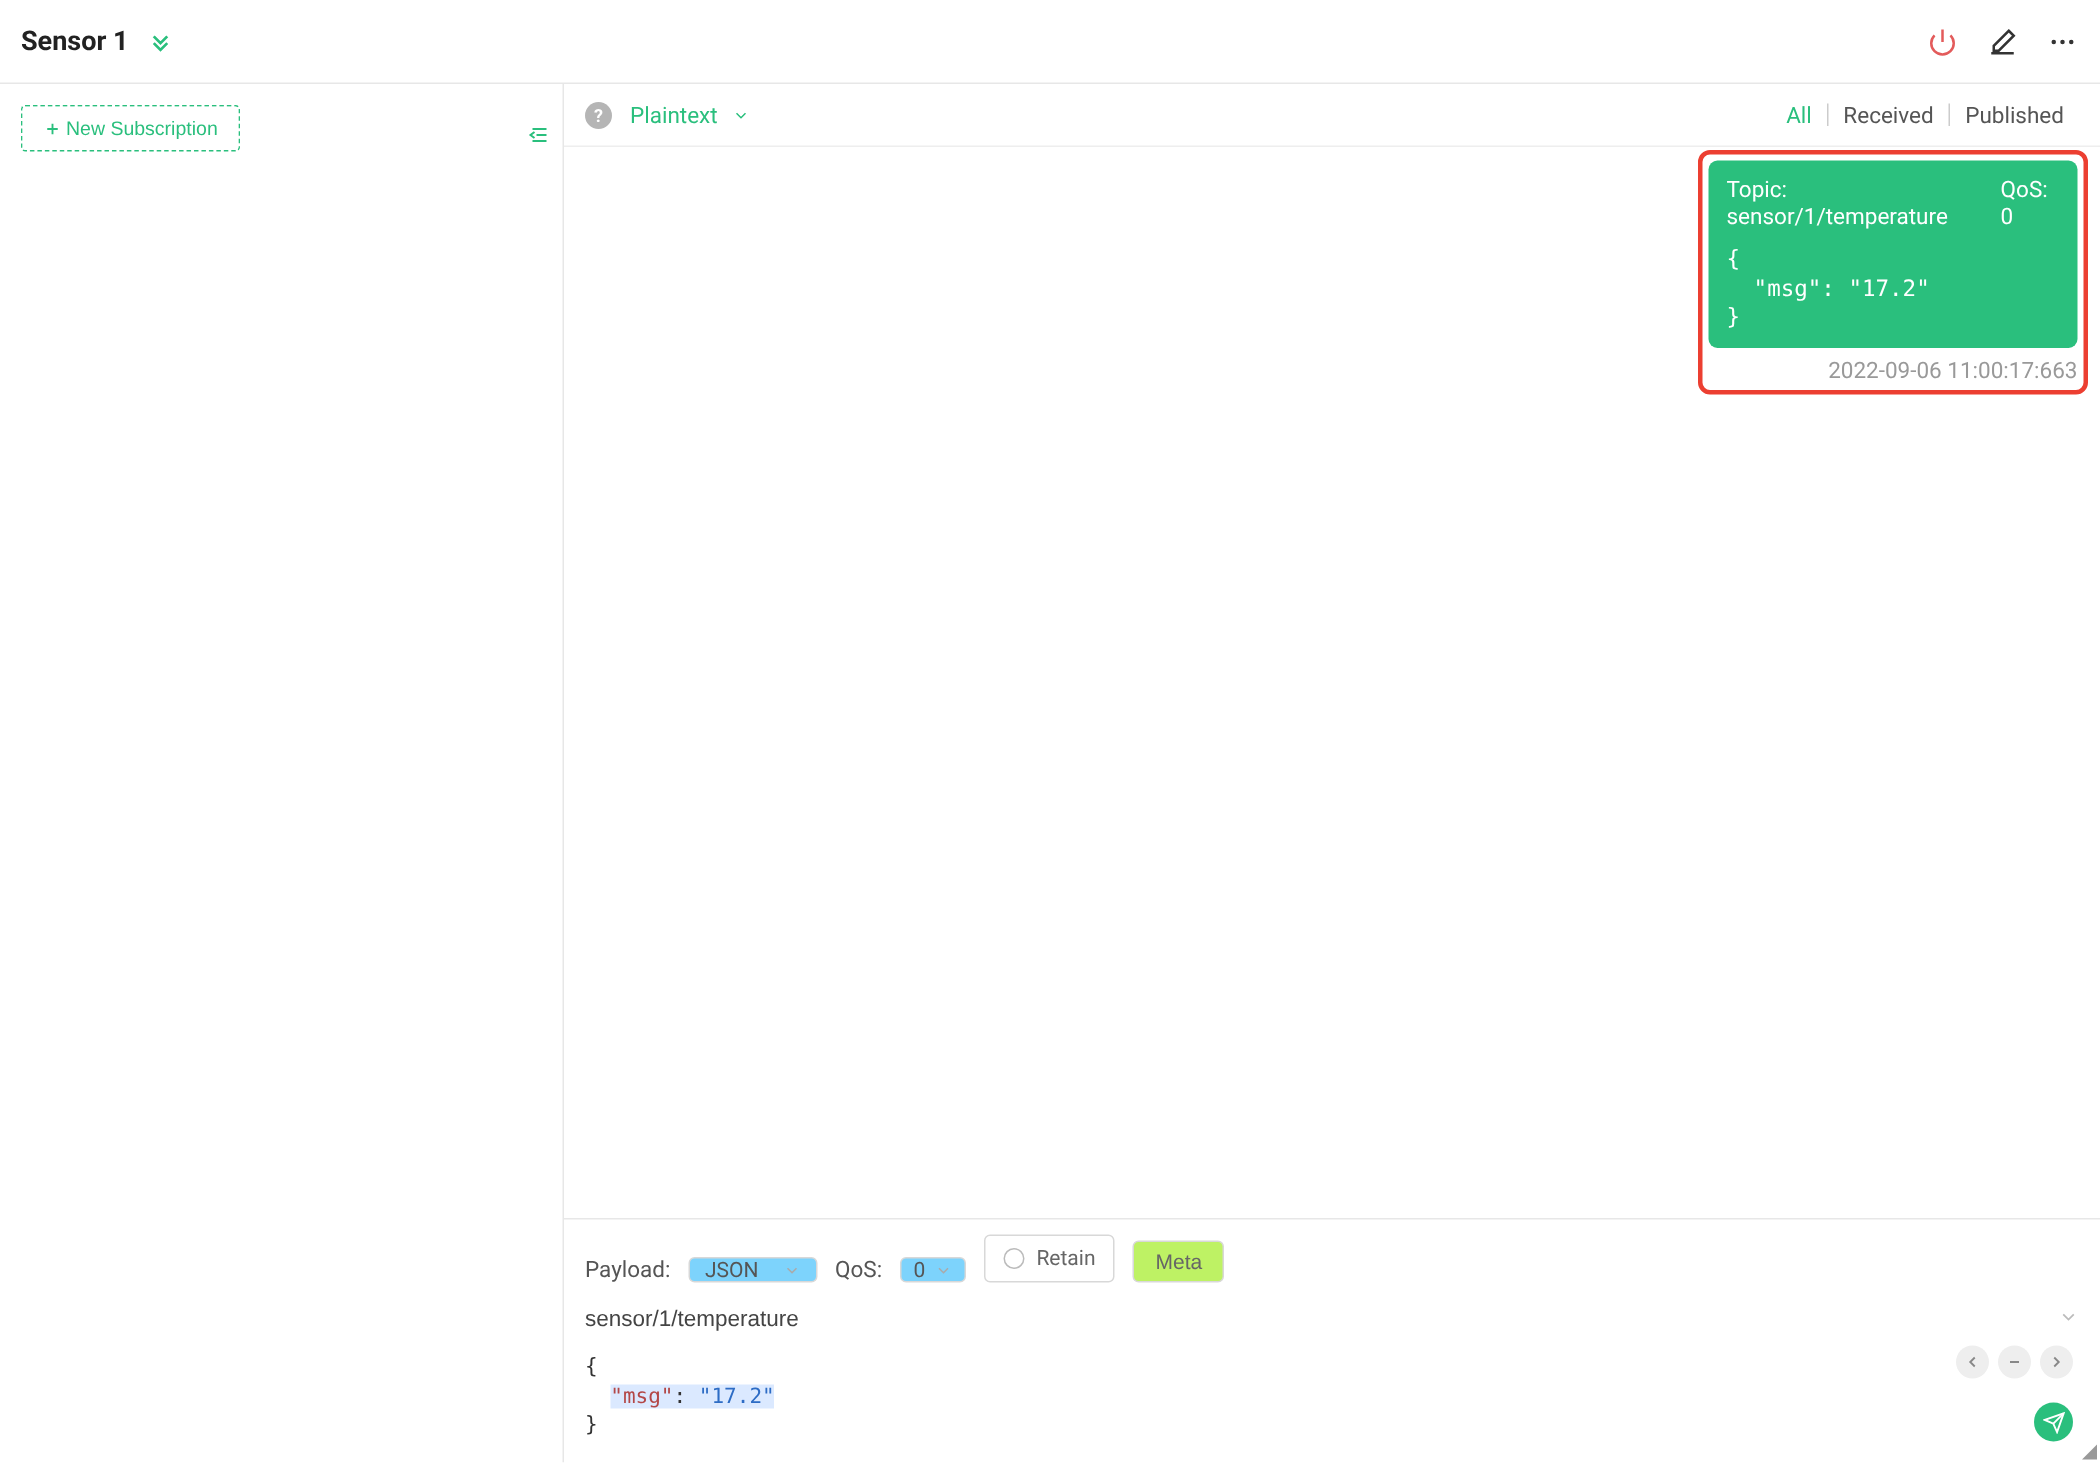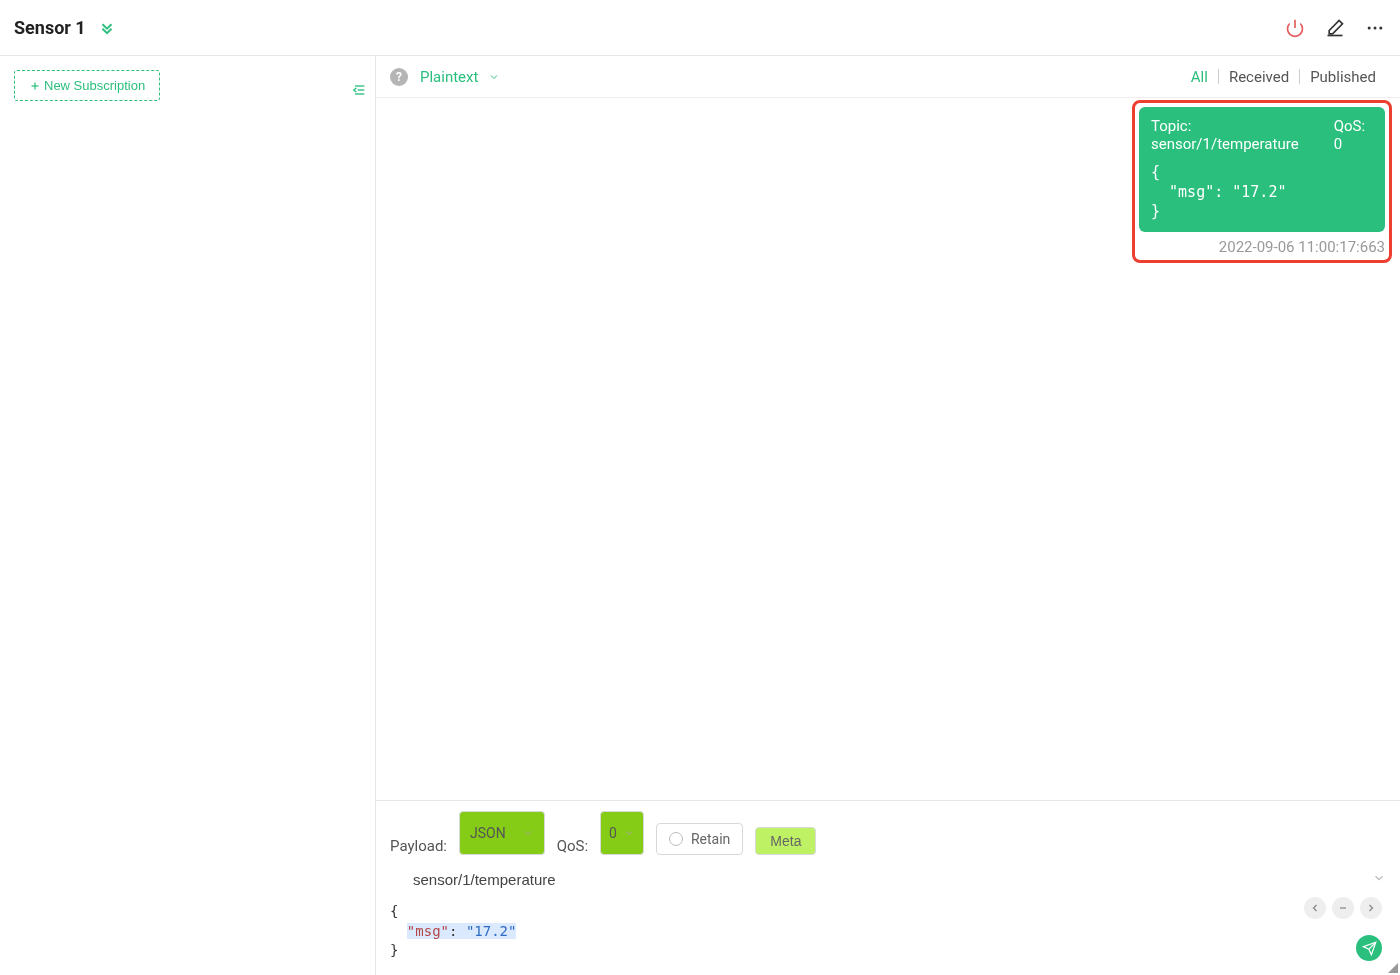--- a/index.html
+++ b/index.html
@@ -37,26 +37,26 @@
 .msg-wrap { position:absolute; right:8px; top:2px; border:3px solid #ec3f31; border-radius:8px; padding:4px; }
 .msg-bubble { background:#2abf7d; color:#fff; border-radius:6px; padding:10px 12px; width:246px; font-size:15px; }
 .msg-head { display:flex; justify-content:space-between; gap:10px; margin-bottom:10px; font-size:15px; }
 .msg-body { font-family: Menlo, Consolas, monospace; font-size:15px; white-space:pre; line-height:1.3; }
 .msg-ts { text-align:right; color:#999; font-size:15px; margin-top:6px; }
 
 
 .publish { border-top:1px solid #e7e7e7; padding:10px 14px 14px 14px; position:relative; }
 .pub-row { display:flex; align-items:flex-end; gap:12px; flex-wrap:wrap; }
 .pub-label { color:#555; font-size:15px; }
-.sel { display:inline-flex; align-items:center; border:1px solid #d8d8d8; border-radius:4px; height:44px; padding:0 10px; gap:16px; cursor:pointer; font-size:14px; color:#555; background:#84cc16; }
+.sel { display:inline-flex; align-items:center; border:1px solid #d8d8d8; border-radius:4px; height:17px; padding:0 10px; gap:16px; cursor:pointer; font-size:14px; color:#555; background:#7dd3fc; }
 .sel.small { gap:6px; padding:0 8px; }
 .retain-group { display:inline-flex; align-items:center; gap:8px; border:1px solid #d8d8d8; border-radius:4px; height:32px; padding:0 12px; cursor:pointer; font-size:14px; color:#666; }
 .retain-radio { width:14px; height:14px; border:1px solid #bbb; border-radius:50%; }
 .meta-btn { border:1px solid #d8d8d8; background:#bef264; color:#666; height:28px; padding:0 14px; border-radius:4px; font-size:14px; cursor:pointer; }
-.topic-row { display:flex; align-items:center; justify-content:space-between; margin-top:12px; padding-bottom:6px;margin-left:23px; }
+.topic-row { display:flex; align-items:center; justify-content:space-between; margin-top:12px; padding-bottom:6px; }
 .topic-input { flex:1; font-size:15px; color:#444; padding:4px 0; border:none; outline:none; }
 .chevron-small { color:#bbb; cursor:pointer; }
 .editor { font-family: Menlo, Consolas, monospace; font-size:14px; line-height:1.4; margin-top:4px; white-space:pre; }
 .tok-key { color:#b34747; }
 .tok-str { color:#2d6cc5; }
 .sel-highlight { background:#dbe9ff; }
 
 .send-btn { position:absolute; bottom:14px; right:18px; width:26px; height:26px; border-radius:50%; background:#2abf7d; color:#fff; display:flex; align-items:center; justify-content:center; cursor:pointer; }
 .history-btns { position:absolute; bottom:56px; right:18px; display:flex; gap:6px; }
 .hist-btn { width:22px; height:22px; border-radius:50%; background:#eee; color:#888; display:flex; align-items:center; justify-content:center; font-size:12px; cursor:pointer; }

